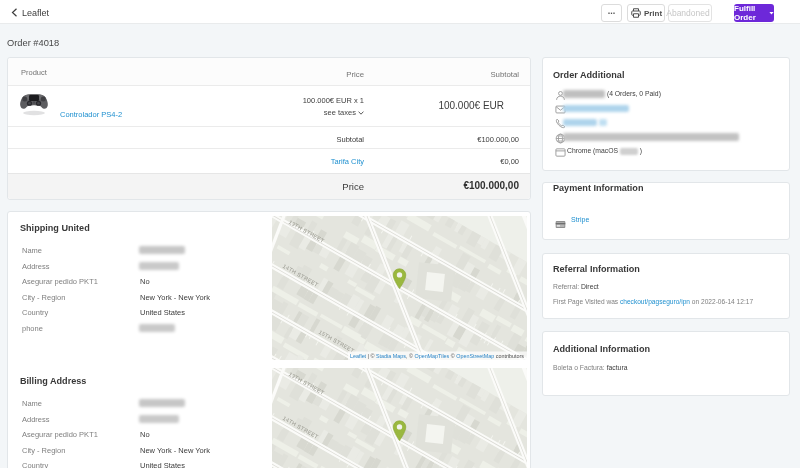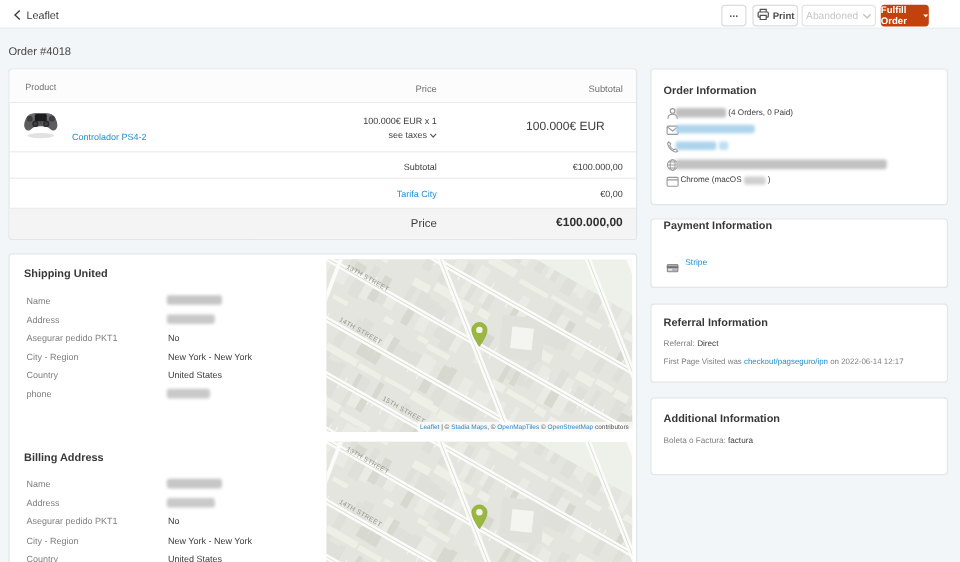--- a/index.html
+++ b/index.html
@@ -17,27 +17,27 @@
 <div class="abs" style="left:22px;top:8px;font-size:9px;color:#3d3d3d">Leaflet</div>
 <div class="abs" style="left:601px;top:4px;width:21px;height:18px;background:#fff;border:1px solid #dcdcdc;border-radius:3px;text-align:center;color:#555;font-size:9px;font-weight:bold;line-height:13px">...</div>
 <div class="abs" style="left:627px;top:4px;width:38px;height:18px;background:#fff;border:1px solid #dcdcdc;border-radius:3px;display:flex;align-items:center;justify-content:center;gap:2px">
     <span style="margin-top:1px"><svg width="12" height="12" viewBox="0 0 24 24" fill="none" stroke="#4e4e4e" stroke-width="2">
         <path d="M7 8 V3.5 H17 V8"></path>
         <rect x="3.5" y="8" width="17" height="8.5" rx="1.5"></rect>
         <path d="M7 13.5 H17 V20.5 H7 Z" fill="#fff"></path>
       </svg></span>
     <span style="font-size:8px;font-weight:bold;color:#4e4e4e">Print</span>
   </div>
-<div class="abs" style="left:668px;top:4px;width:62px;height:18px;background:#fff;border:1px solid #e3e3e3;border-radius:3px;display:flex;align-items:center;justify-content:center;gap:4px">
+<div class="abs" style="left:668px;top:4px;width:44px;height:18px;background:#fff;border:1px solid #e3e3e3;border-radius:3px;display:flex;align-items:center;justify-content:center;gap:4px">
     <span style="font-size:8.5px;color:#c6c6c6">Abandoned</span>
     <svg width="7" height="5" viewBox="0 0 7 5">
       <path d="M0.5 0.8 L3.5 4 L6.5 0.8" stroke="#c3c3c3" stroke-width="1.2" fill="none"></path>
     </svg>
   </div>
-<div class="abs" style="left:734px;top:4px;width:40px;height:18px;background:#c2410c;border-radius:3px;display:flex;align-items:center;justify-content:center;gap:3px">
+<div class="abs" style="left:734px;top:4px;width:40px;height:18px;background:#6d28d9;border-radius:3px;display:flex;align-items:center;justify-content:center;gap:3px">
     <span style="font-size:8px;font-weight:bold;color:#fff">Fulfill Order</span>
     <svg width="7" height="5" viewBox="0 0 7 5">
       <path d="M0.5 0.5 L3.5 4 L6.5 0.5" fill="#fff"></path>
     </svg>
   </div>
 <div class="abs" style="left:7px;top:38px;font-size:9.3px;color:#474747">Order #4018</div>
 <div class="card" style="left:7px;top:57px;width:524px;height:143px">
     <div class="abs" style="left:0;top:0;width:522px;height:28px;background:#fcfcfc;border-bottom:1px solid #ebebeb;border-radius:3px 3px 0 0"></div>
     <div class="abs lbl" style="left:13px;top:10px;font-size:7.5px;color:#737373">Product</div>
     <div class="abs lbl" style="right:166px;top:12px;font-size:7.8px;color:#737373">Price</div>
@@ -1608,21 +1608,21 @@
         </g>
         <rect x="76" y="135.5" width="179" height="8.5" fill="#ffffff" opacity="0.72"></rect>
         <text x="252" y="141.8" text-anchor="end" font-size="5.4" font-family="Liberation Sans, sans-serif" fill="#4a4a4a"><tspan fill="#2a85c7">Leaflet</tspan> | © <tspan fill="#2a85c7">Stadia Maps</tspan>, © <tspan fill="#2a85c7">OpenMapTiles</tspan> © <tspan fill="#2a85c7">OpenStreetMap</tspan> contributors</text>
         <g transform="translate(121.2,52.8)">
           <path d="M6.3,0 C2.8,0 0,2.8 0,6.3 C0,11 6.3,19.8 6.3,19.8 C6.3,19.8 12.6,11 12.6,6.3 C12.6,2.8 9.8,0 6.3,0 Z" fill="#9ab83f" stroke="#87a52f" stroke-width="0.6"></path>
           <circle cx="6.3" cy="6.1" r="2.7" fill="#f2f3ee"></circle>
         </g>
       </svg></div>
   </div>
 <div class="card" style="left:542px;top:57px;width:248px;height:114px">
-    <div class="abs hd" style="left:10px;top:12px">Order Information</div>
+    <div class="abs hd" style="left:10px;top:12px">Order Additional</div>
     <div class="abs" style="left:12px;top:29px"><svg width="11" height="11" viewBox="0 0 24 24" fill="none" stroke="#989898" stroke-width="2">
         <circle cx="12" cy="7.5" r="4.2"></circle>
         <path d="M3.5 21.5 C3.5 15.5 8 13.5 12 13.5 C16 13.5 20.5 15.5 20.5 21.5"></path>
       </svg></div>
     <div class="abs" style="left:20px;top:32px;font-size:6.8px;white-space:nowrap"><span style="display:inline-block;width:42px;height:8px;background:#bfbfbf;border-radius:2px;filter:blur(1.4px);vertical-align:middle"></span> <span style="color:#3c3c3c">(4 Orders, 0 Paid)</span></div>
     <div class="abs" style="left:12px;top:43.2px"><svg width="11" height="11" viewBox="0 0 24 24" fill="none" stroke="#989898" stroke-width="2">
         <rect x="2" y="4.5" width="20" height="15" rx="2"></rect>
         <path d="M2.5 6 L12 13.5 L21.5 6"></path>
       </svg></div>
     <div class="abs" style="left:20px;top:46.2px;font-size:6.8px;white-space:nowrap"><span style="display:inline-block;width:66px;height:7px;background:#aed4ec;border-radius:2px;filter:blur(1.4px);vertical-align:middle"></span></div>

